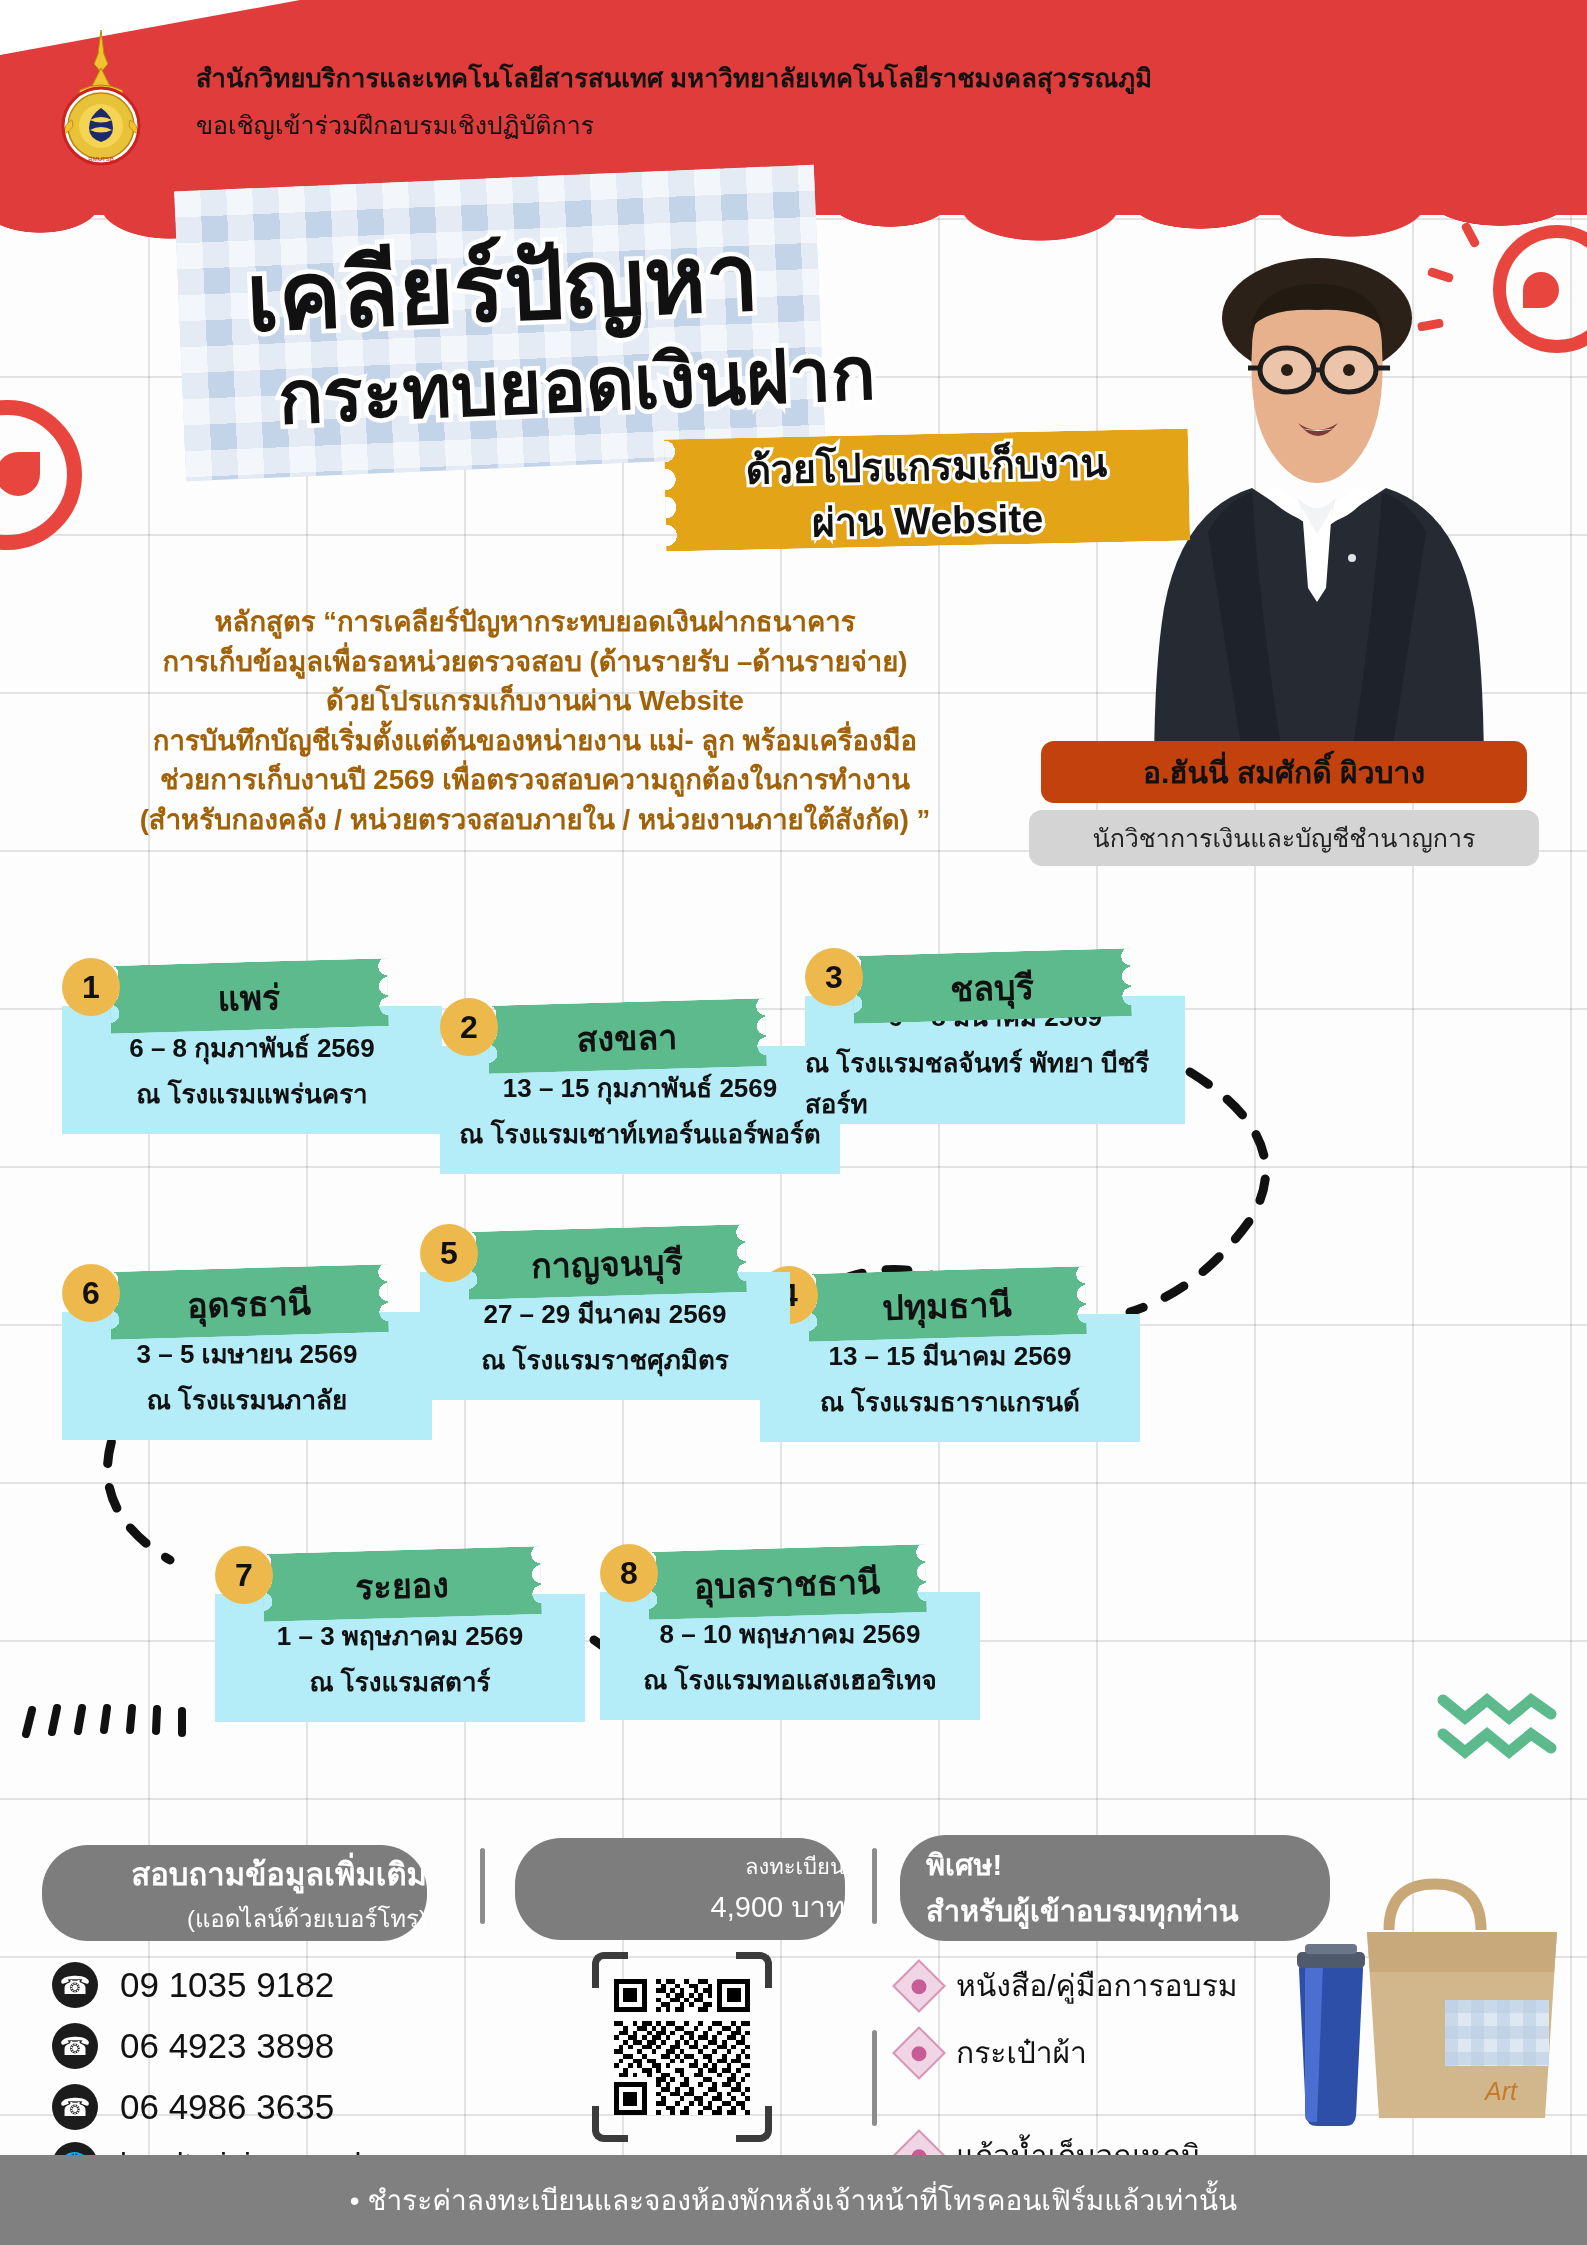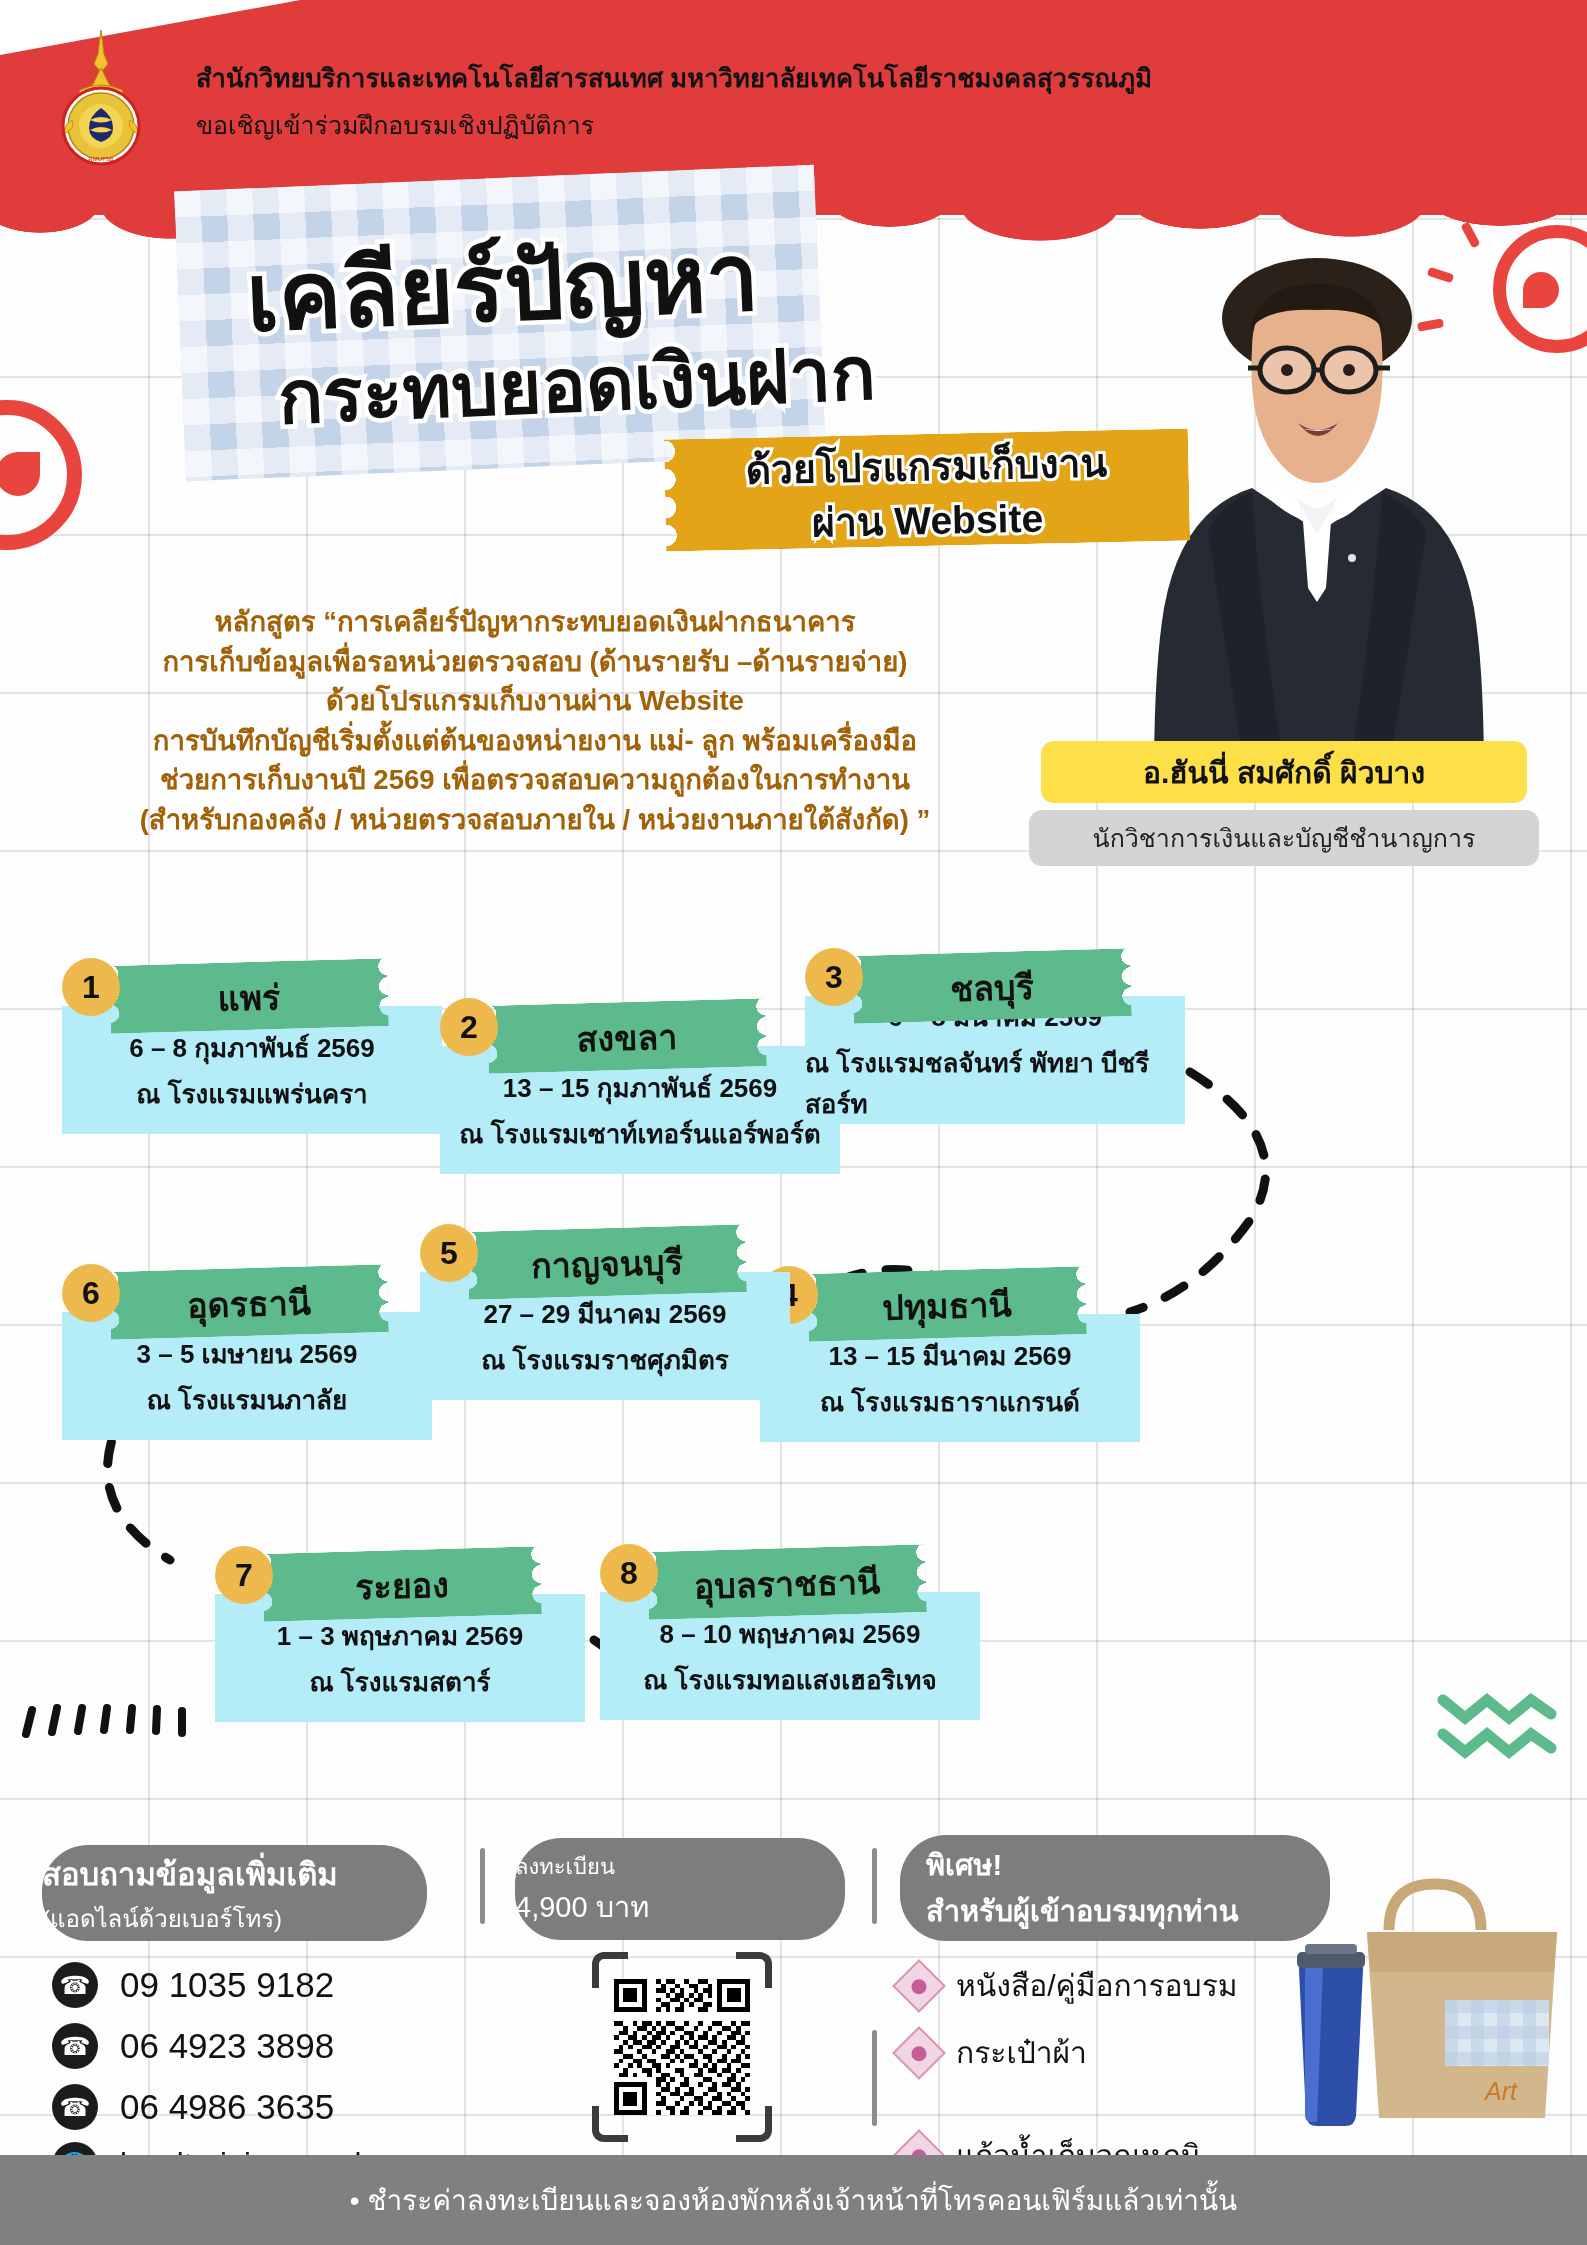--- a/index.html
+++ b/index.html
@@ -117,21 +117,21 @@
   
   #desc{
     position:absolute; left:70px; top:602px; width:930px; z-index:8;
     text-align:center; font-size:27.5px; font-weight:bold; color:#a16207; line-height:39.5px;
   }
 
   
   #portrait{ position:absolute; right:55px; top:258px; width:430px; height:520px; z-index:6; }
   #name-badge{
     position:absolute; right:60px; top:741px; width:486px; height:62px; z-index:9;
-    background:#fde047; border-radius:13px;
+    background:#c2410c; border-radius:13px;
     display:flex; align-items:center; justify-content:center;
     font-size:30px; font-weight:bold; color:#111;
   }
   #role-badge{
     position:absolute; right:48px; top:810px; width:510px; height:56px; z-index:8;
     background:#d4d4d4; border-radius:13px;
     display:flex; align-items:center; justify-content:center;
     font-size:25px; color:#222;
   }
 
@@ -183,21 +183,21 @@
   
   #footer-grey{
     position:absolute; left:0; top:2155px; width:1587px; height:90px;
     background:#808080; z-index:9;
     display:flex; align-items:center; justify-content:center;
   }
   #footer-txt{ color:#fff; font-size:28px; }
 
   .pill{
     background:#7d7d7d; border-radius:46px; color:#fff; text-align:center;
-    display:flex; flex-direction:column; align-items:flex-start; justify-content:center;
+    display:flex; flex-direction:column; align-items:flex-end; justify-content:center;
   }
   #contact-pill{ position:absolute; left:42px; top:1845px; width:385px; height:96px; z-index:8; }
   #contact-pill .l1{ font-size:31px; font-weight:bold; }
   #contact-pill .l2{ font-size:24px; }
 
   #reg-pill{ position:absolute; left:515px; top:1838px; width:330px; height:102px; z-index:8; }
   #reg-pill .l1{ font-size:22px; }
   #reg-pill .l2{ font-size:29px; }
 
   #special-pill{

